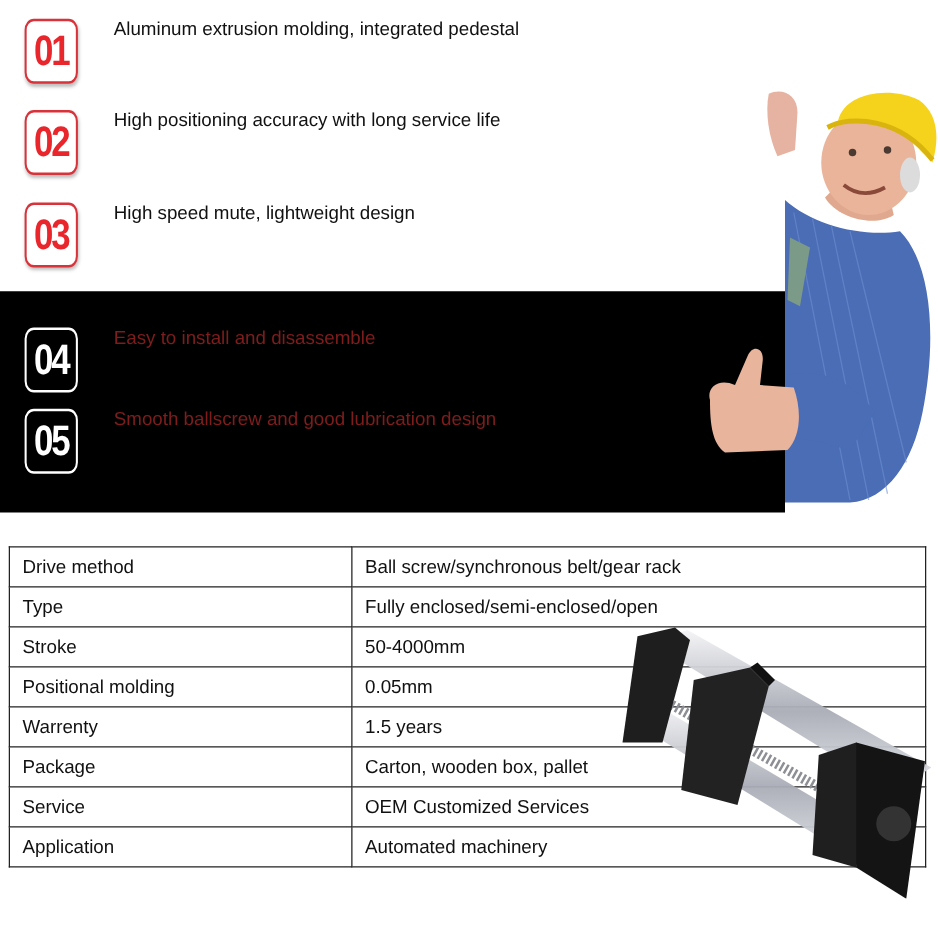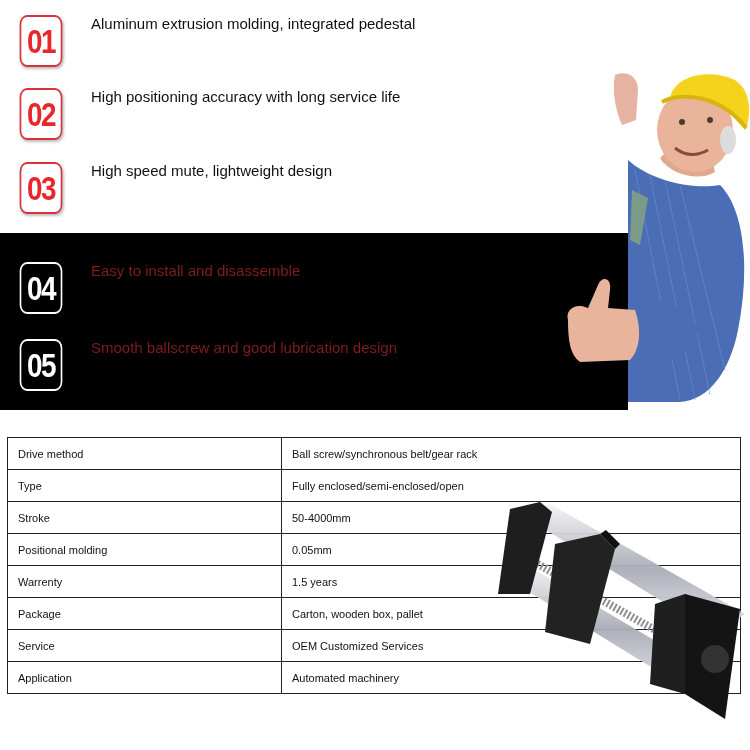--- a/index.html
+++ b/index.html
@@ -23,21 +23,21 @@
     .feature-text.dark { color: #111; }
     .feature-text.light { color: #7f1d1d; }
 
     .black-panel { position: absolute; left: 0; top: 233px; width: 628px; height: 177px; background: #000; }
 
     
     .worker { position: absolute; left: 560px; top: 70px; width: 190px; height: 340px; }
 
     table.specs {
       position: absolute; left: 7px; top: 437px; width: 734px;
-      border-collapse: collapse; font-size: 11px;
+      border-collapse: collapse; font-size: 15px;
     }
     table.specs td {
       border: 1.5px solid #222; height: 32px; padding: 0 10px; vertical-align: middle;
       background: transparent;
     }
     table.specs td.key { width: 274px; }
     .product { position: absolute; left: 480px; top: 494px; width: 265px; height: 225px; pointer-events: none; }
   </style>
 </head>
 <body>
@@ -53,21 +53,21 @@
   <div class="feature-text dark">High positioning accuracy with long service life</div>
 </div>
 <div class="feature" style="top:162px">
   <div class="badge badge-red">03</div>
   <div class="feature-text dark">High speed mute, lightweight design</div>
 </div>
 <div class="feature" style="top:262px">
   <div class="badge badge-white">04</div>
   <div class="feature-text light">Easy to install and disassemble</div>
 </div>
-<div class="feature" style="top:339px">
+<div class="feature" style="top:327px">
   <div class="badge badge-white">05</div>
   <div class="feature-text light">Smooth ballscrew and good lubrication design</div>
 </div>
 
 <svg class="worker" viewBox="0 0 190 340">
 
   <path d="M68 90 C90 110 130 120 160 115 C185 140 190 200 178 260 C170 300 150 330 120 332 L68 332 Z" fill="#4a6db5"></path>
   <g stroke="#6f8fd0" stroke-width="1" opacity="0.6">
     <line x1="75" y1="100" x2="120" y2="330"></line>
       <line x1="90" y1="105" x2="135" y2="330"></line>

